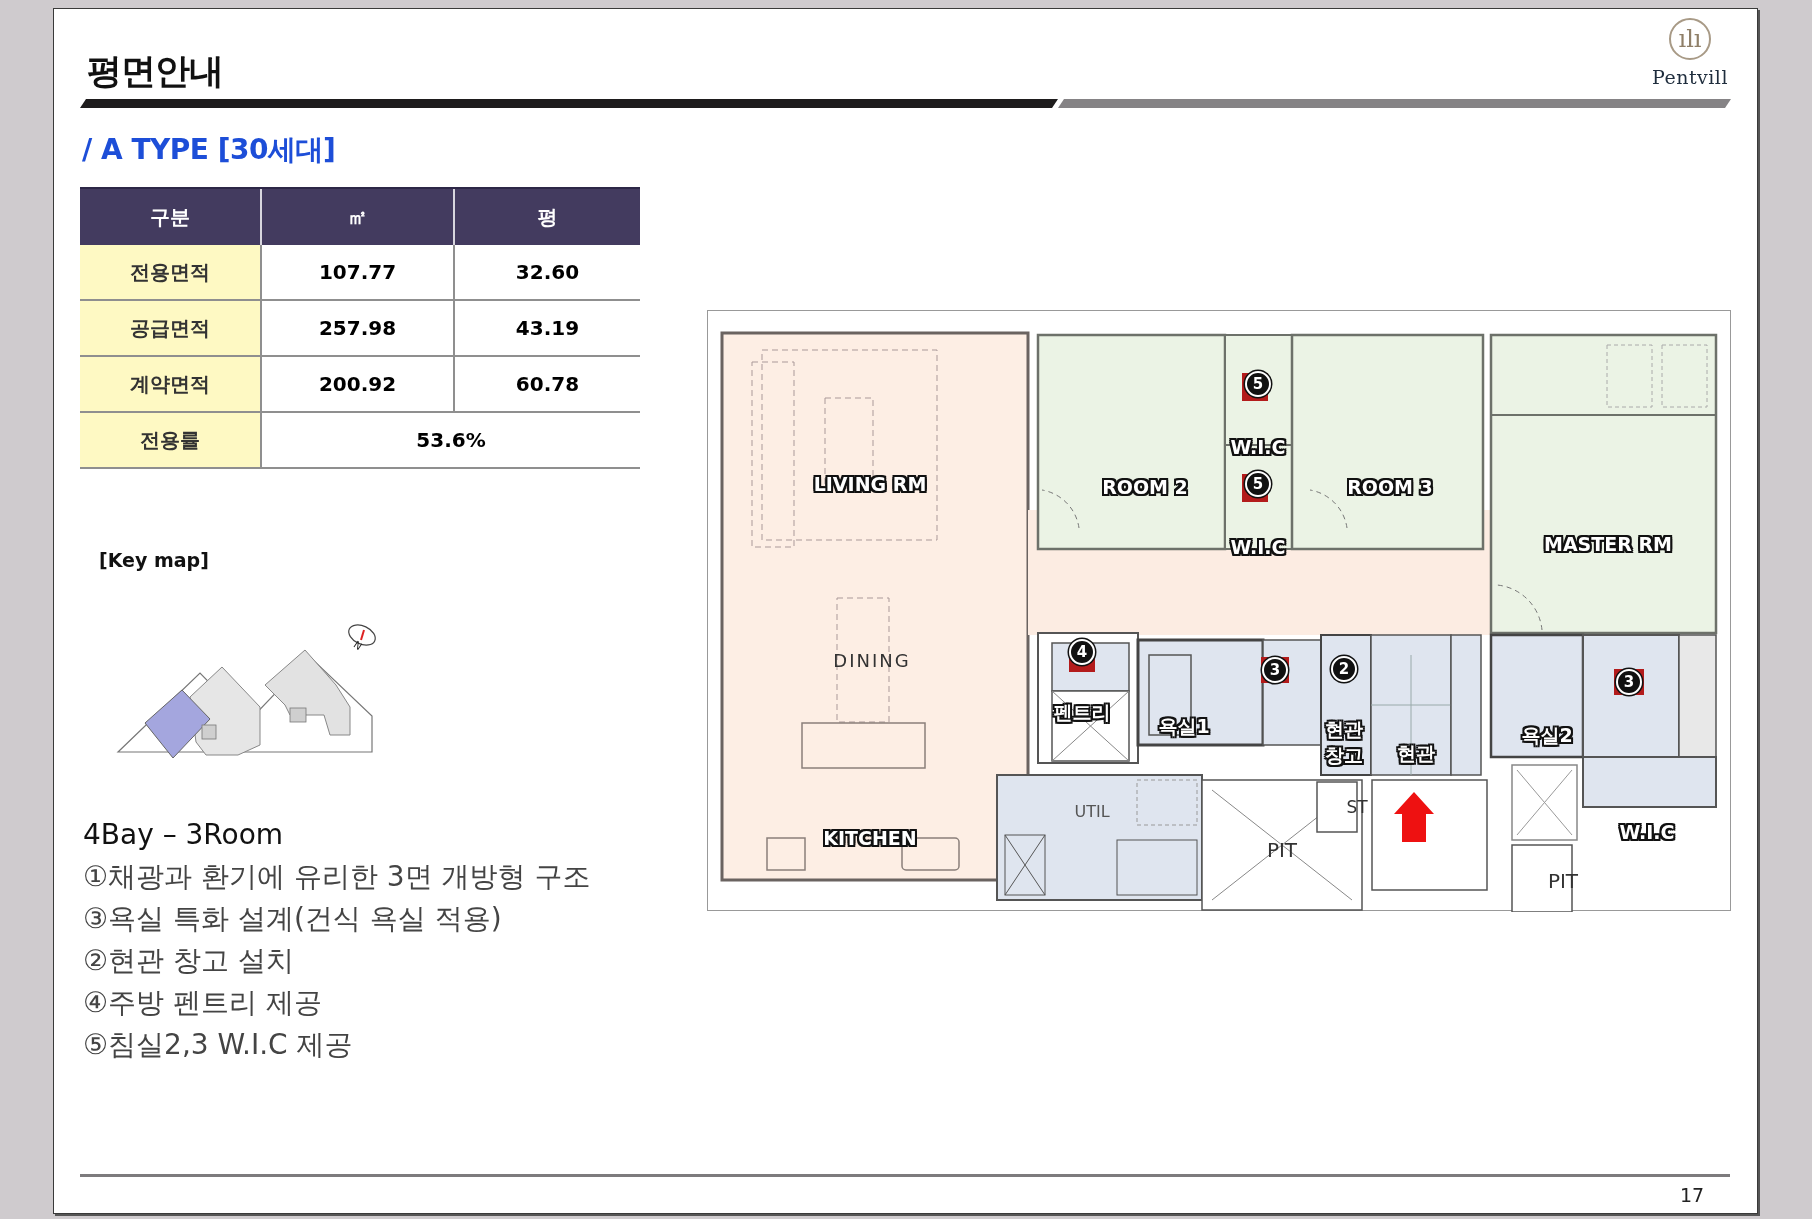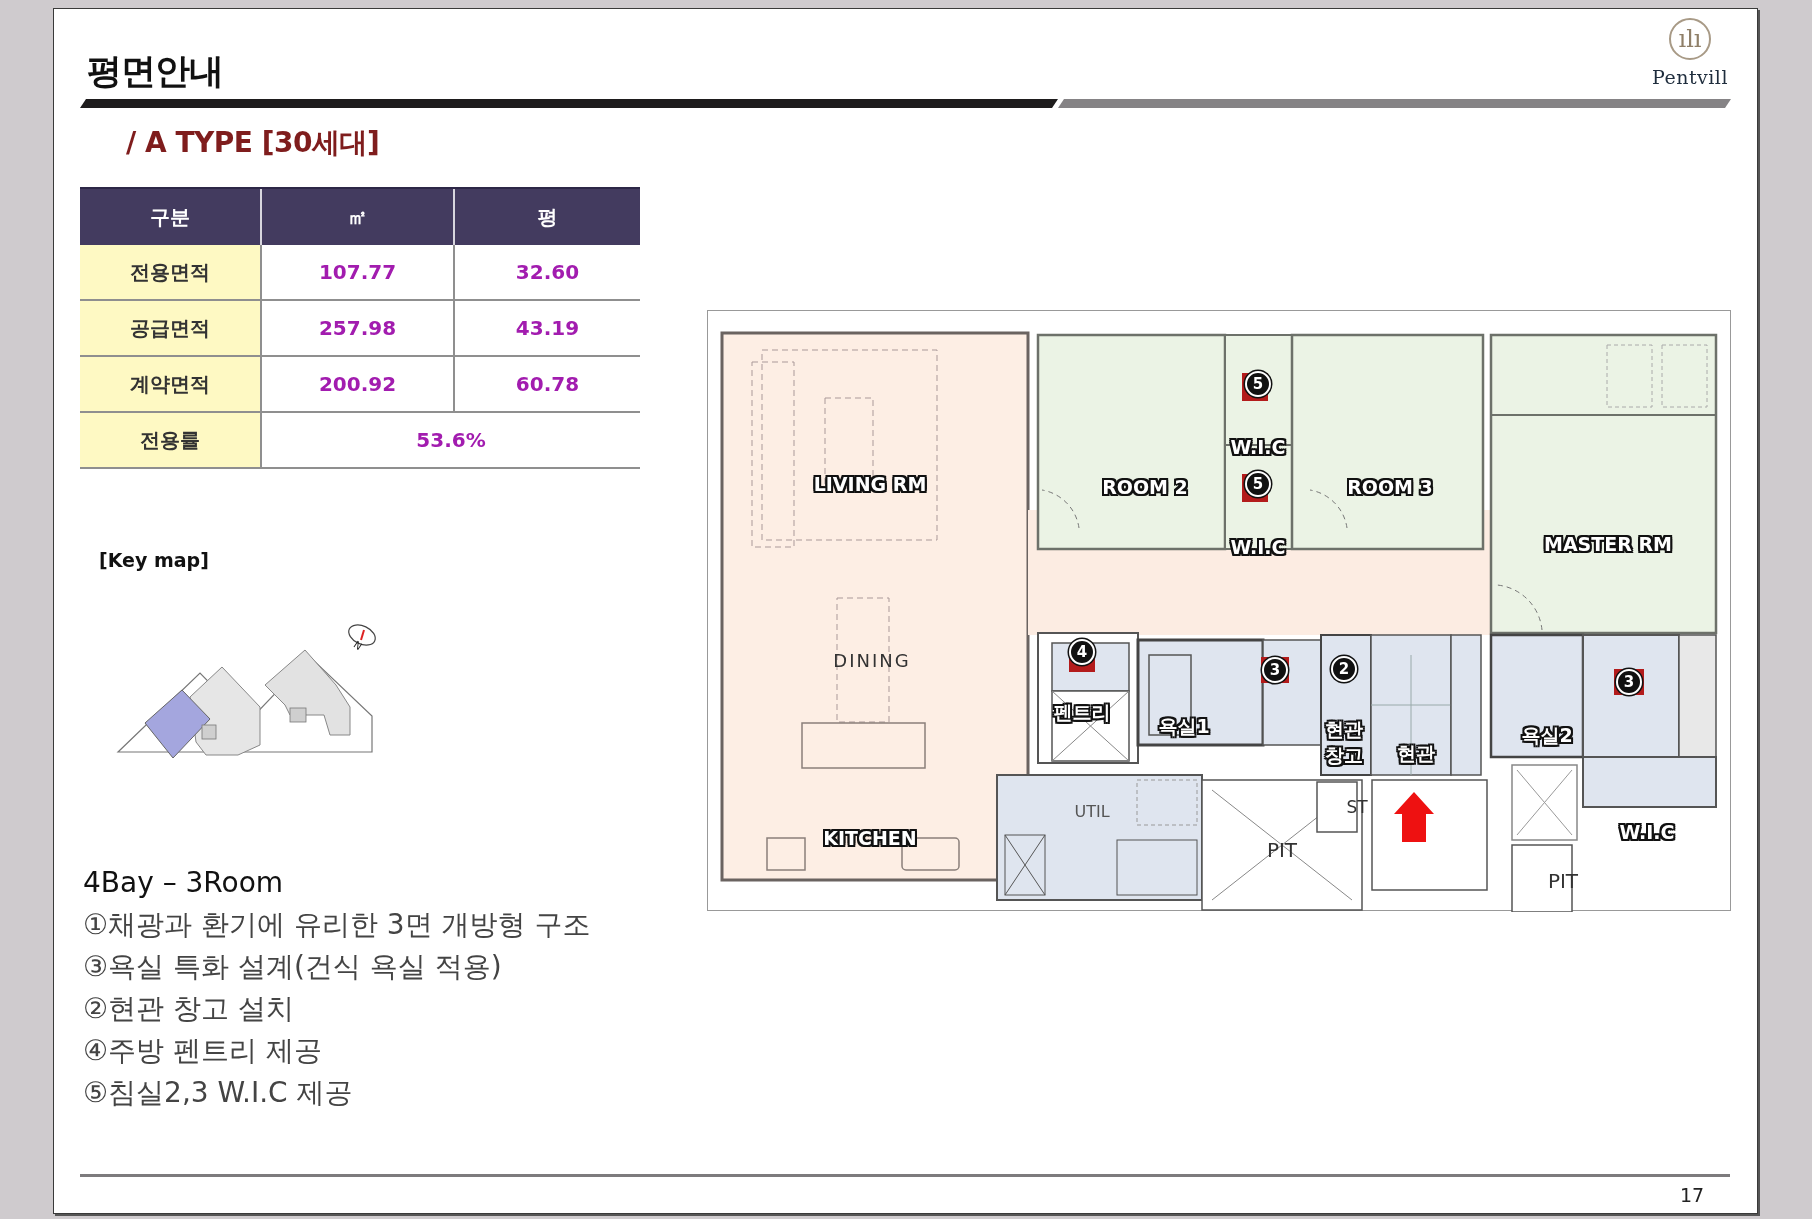--- a/index.html
+++ b/index.html
@@ -29,40 +29,40 @@
   .logo-circle {
     width:42px; height:42px; margin:0 auto; border:2px solid #a89a86; border-radius:50%;
     display:flex; align-items:center; justify-content:center; color:#8f7f68;
     font-family:"DejaVu Serif", serif; font-size:24px; box-sizing:border-box;
   }
   .logo-text {
     font-family:"DejaVu Serif", "Liberation Serif", serif; font-size:19px; color:#1f2d3d;
     margin-top:6px; letter-spacing:0.5px;
   }
   .subtitle {
-    left:82px; top:124px; font-size:28px; font-weight:bold; color:#7f1d1d; letter-spacing:-0.5px;margin-left:44px;
+    left:82px; top:131px; font-size:28px; font-weight:bold; color:#1d4ed8; letter-spacing:-0.5px;
   }
   
   table.area {
     position:absolute; left:80px; top:187px; width:560px; border-collapse:collapse;
     font-family:"DejaVu Sans", sans-serif;
   }
   table.area th {
     background:#433b5f; color:#fff; height:54px; font-size:20px; font-weight:bold;
     border-left:2px solid #d8d6de; border-top:2px solid #2d2747;
   }
   table.area th:first-child { border-left:none; }
   table.area td {
-    height:52px; text-align:center; font-size:20px; font-weight:bold; color:#a21caf;
+    height:52px; text-align:center; font-size:20px; font-weight:bold; color:#000000;
     border-bottom:2px solid #8f8f8f; border-left:2px solid #8f8f8f;
   }
   table.area td.lbl { background:#fef9c3; color:#333; border-left:none; }
   .keymap-label { left:99px; top:549px; font-size:19px; font-weight:bold; color:#111; }
   .keymap { left:110px; top:595px; width:280px; height:180px; }
-  .desc { left:83px; top:862px; font-size:28px; color:#444; line-height:42px; }
+  .desc { left:83px; top:814px; font-size:28px; color:#444; line-height:42px; }
   .desc .head { color:#111; }
   .footer-line { left:80px; top:1174px; width:1650px; height:3px; background:#7d7b7d; }
   .page-num { left:1680px; top:1184px; font-size:19px; color:#222; }
 
   
   .plan { left:707px; top:310px; width:1025px; height:602px; }
   .room-lbl {
     position:absolute; color:#fff; font-weight:bold; font-size:19px; white-space:nowrap;
     text-shadow: -2px -2px 0 #111, 2px -2px 0 #111, -2px 2px 0 #111, 2px 2px 0 #111,
                  0 -2px 0 #111, 0 2px 0 #111, -2px 0 0 #111, 2px 0 0 #111;

